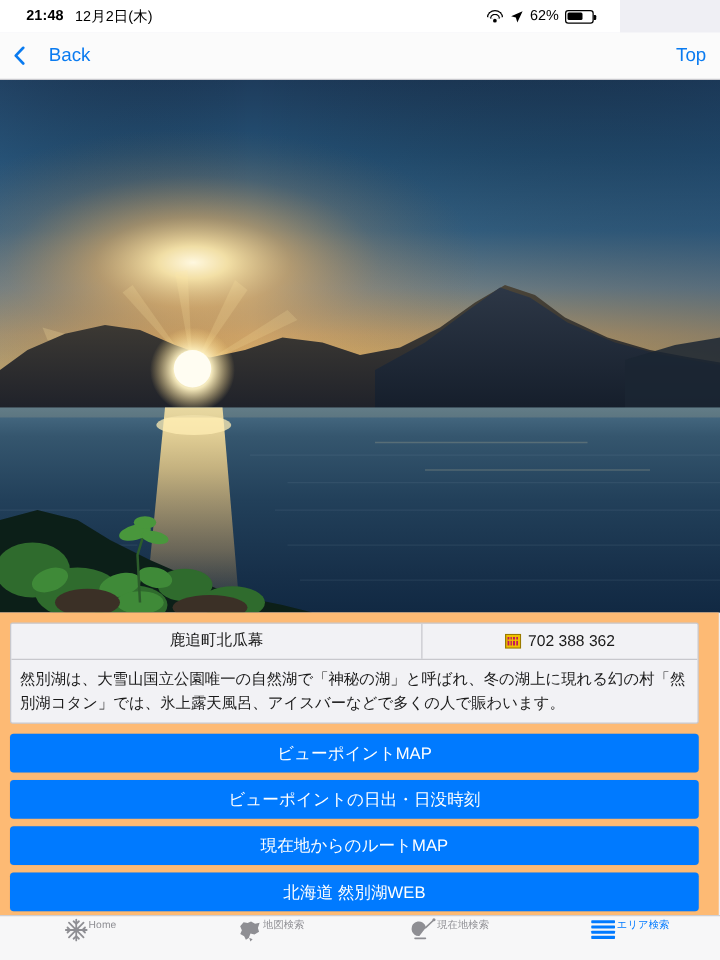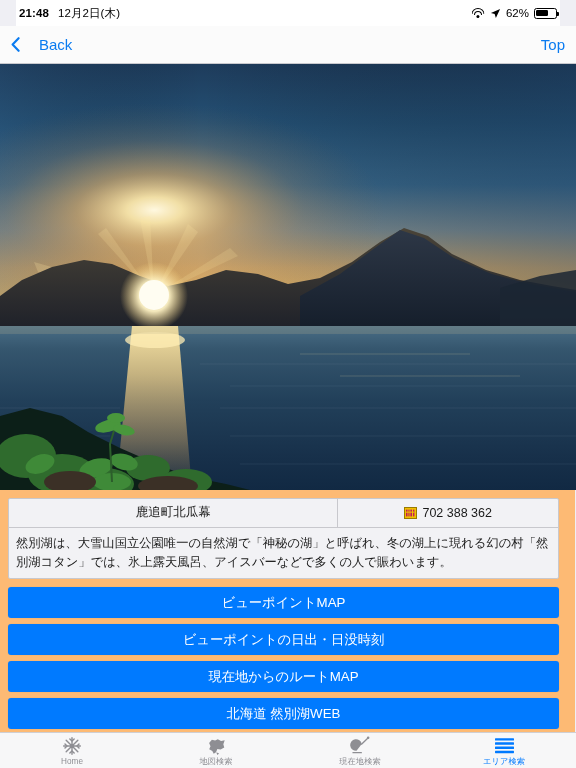--- a/index.html
+++ b/index.html
@@ -6,24 +6,24 @@
   html,body { width:576px; height:768px; overflow:hidden; }
   body {
     font-family: "Liberation Sans", "DejaVu Sans", sans-serif;
     background:#efeff4;
     -webkit-font-smoothing:antialiased;
   }
   #app { position:relative; width:576px; height:768px; background:#efeff4; }
 
   
   .statusbar{
-    position:absolute; top:0; left:16px; width:544px; height:26px;
+    position:absolute; top:0; left:0; width:496px; height:26px;
     background:#ffffff; color:#000;
     display:flex; align-items:center; justify-content:space-between;
-    padding:0 3px; font-size:11.5px;
+    padding:0 21px; font-size:11.5px;
   }
   .sb-left{ display:flex; align-items:center; gap:9px; }
   .sb-right{ display:flex; align-items:center; gap:5px; }
   .sb-time{ font-weight:600; letter-spacing:.1px; }
   .sb-date{ font-weight:400; letter-spacing:.1px; }
   .sb-pct{ font-size:11.5px; font-weight:400; }
 
   .ico-wifi{ width:14px; height:11px; position:relative; display:inline-block; }
   .ico-wifi i{ position:absolute; left:50%; transform:translateX(-50%);
      border:1.4px solid #000; border-bottom:none; border-radius:50% 50% 0 0 / 100% 100% 0 0; }
@@ -81,21 +81,21 @@
     box-shadow:0 0 0 .5px rgba(0,0,0,.04);
   }
   .car-ico{ width:18px; height:12px; flex:none; }
 
   
   .tabbar{
     position:absolute; left:0; bottom:0; width:576px; height:36px;
     background:#f7f7f8; border-top:1px solid #cfcfd4;
     display:flex; align-items:stretch;
   }
-  .tab{ flex:1; display:flex; flex-direction:column; align-items:center;
+  .tab{ flex:1; display:flex; align-items:flex-start;
      justify-content:center; gap:0px; cursor:pointer; padding-top:1px; }
   .tab .ti{ height:20px; display:flex; align-items:flex-end; justify-content:center; }
   .tab .tl{ font-size:8.2px; color:#8e8e93; line-height:11px; letter-spacing:.1px; }
   .tab.active .tl{ color:#007aff; }
 </style>
 </head>
 <body>
 
 <div id="app">
 

